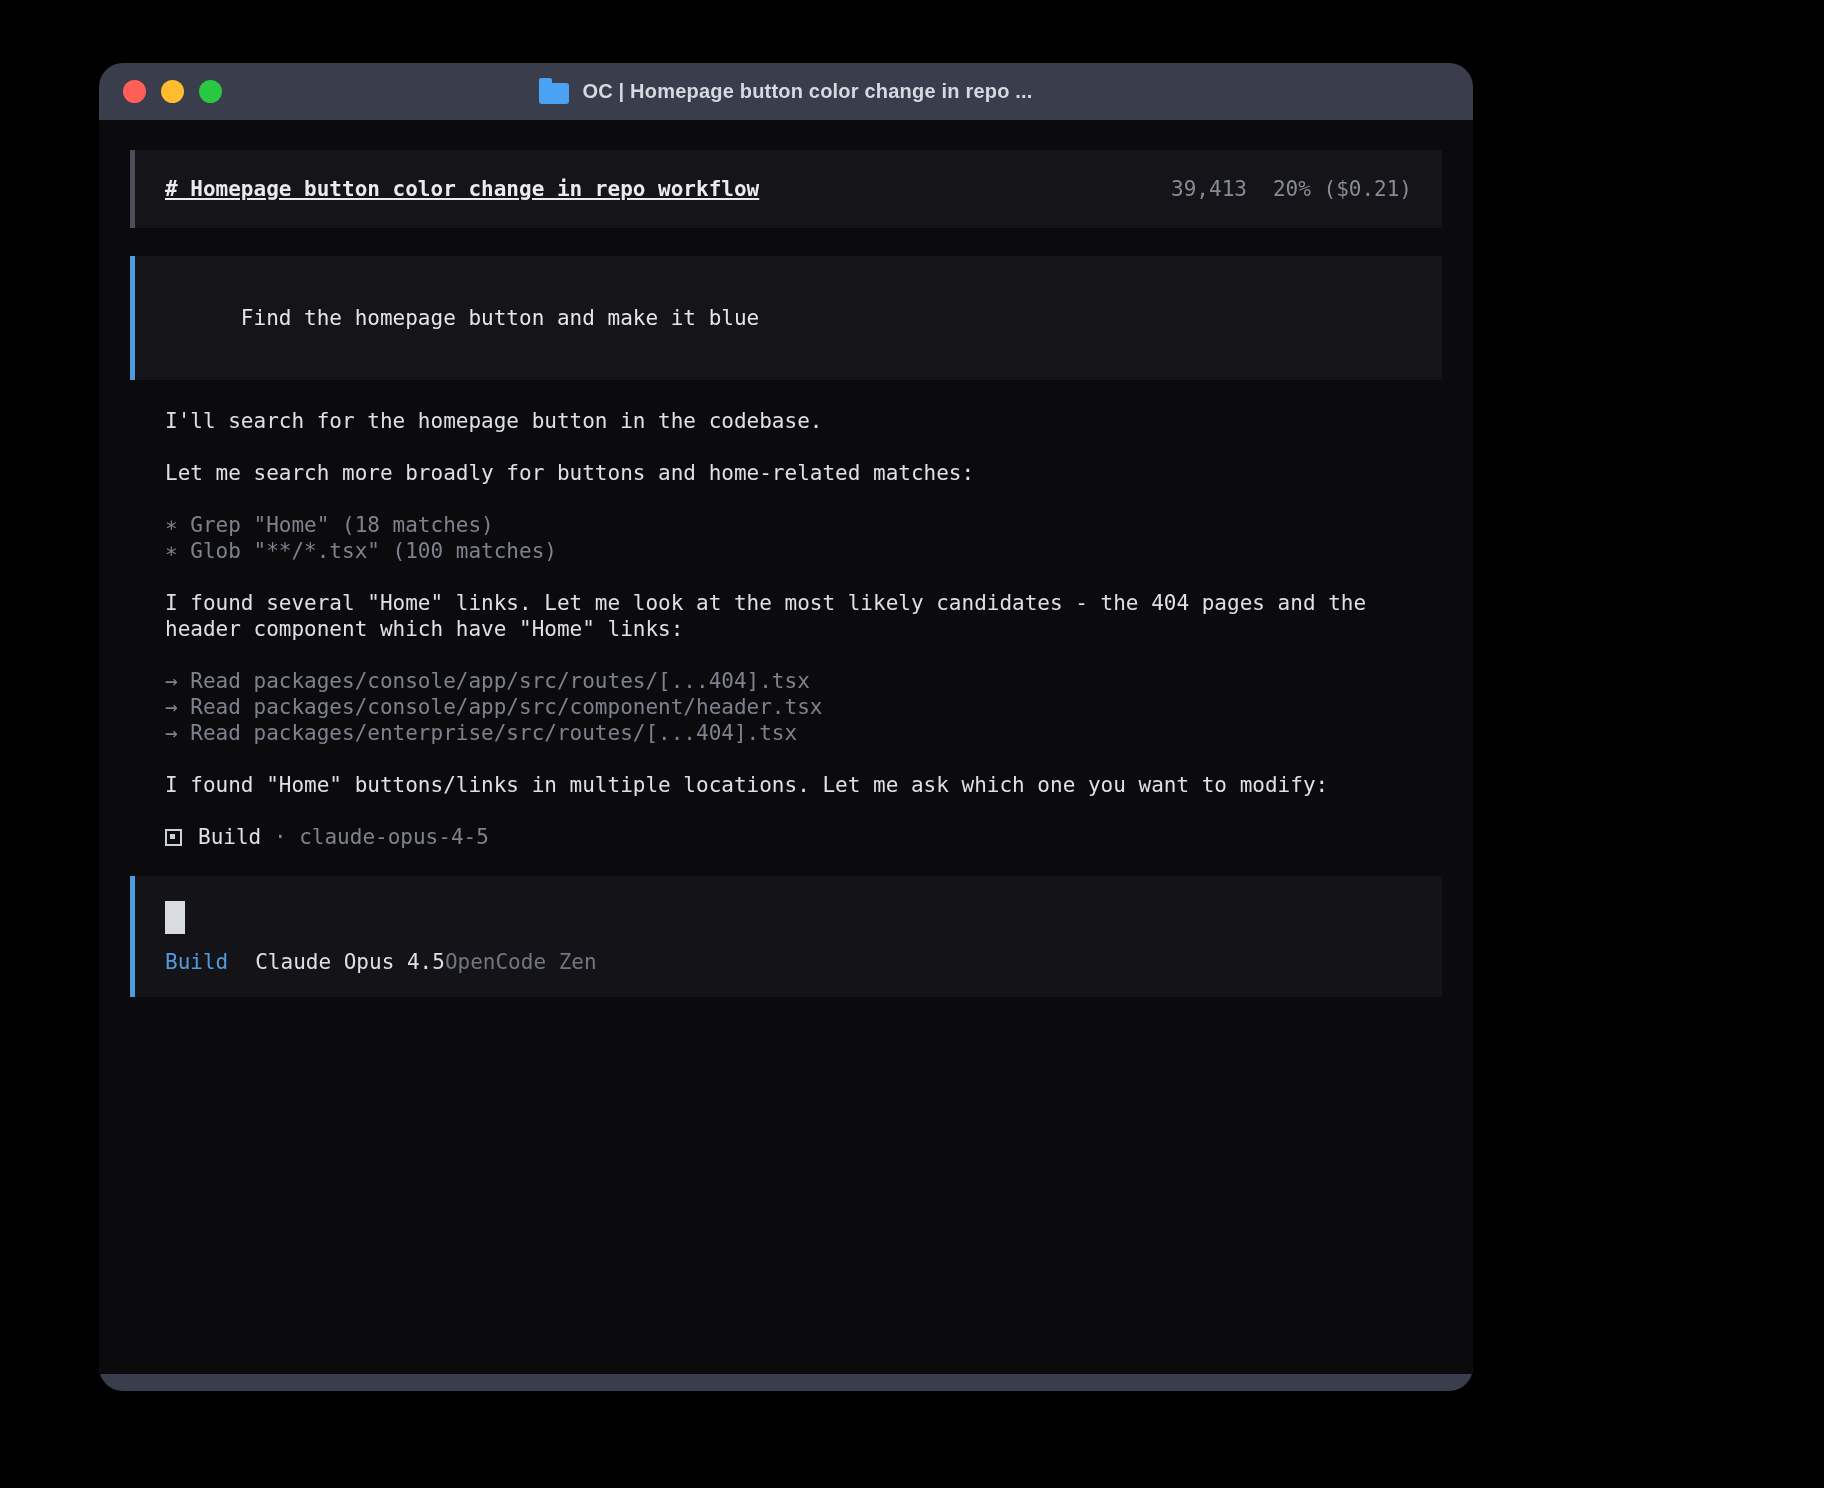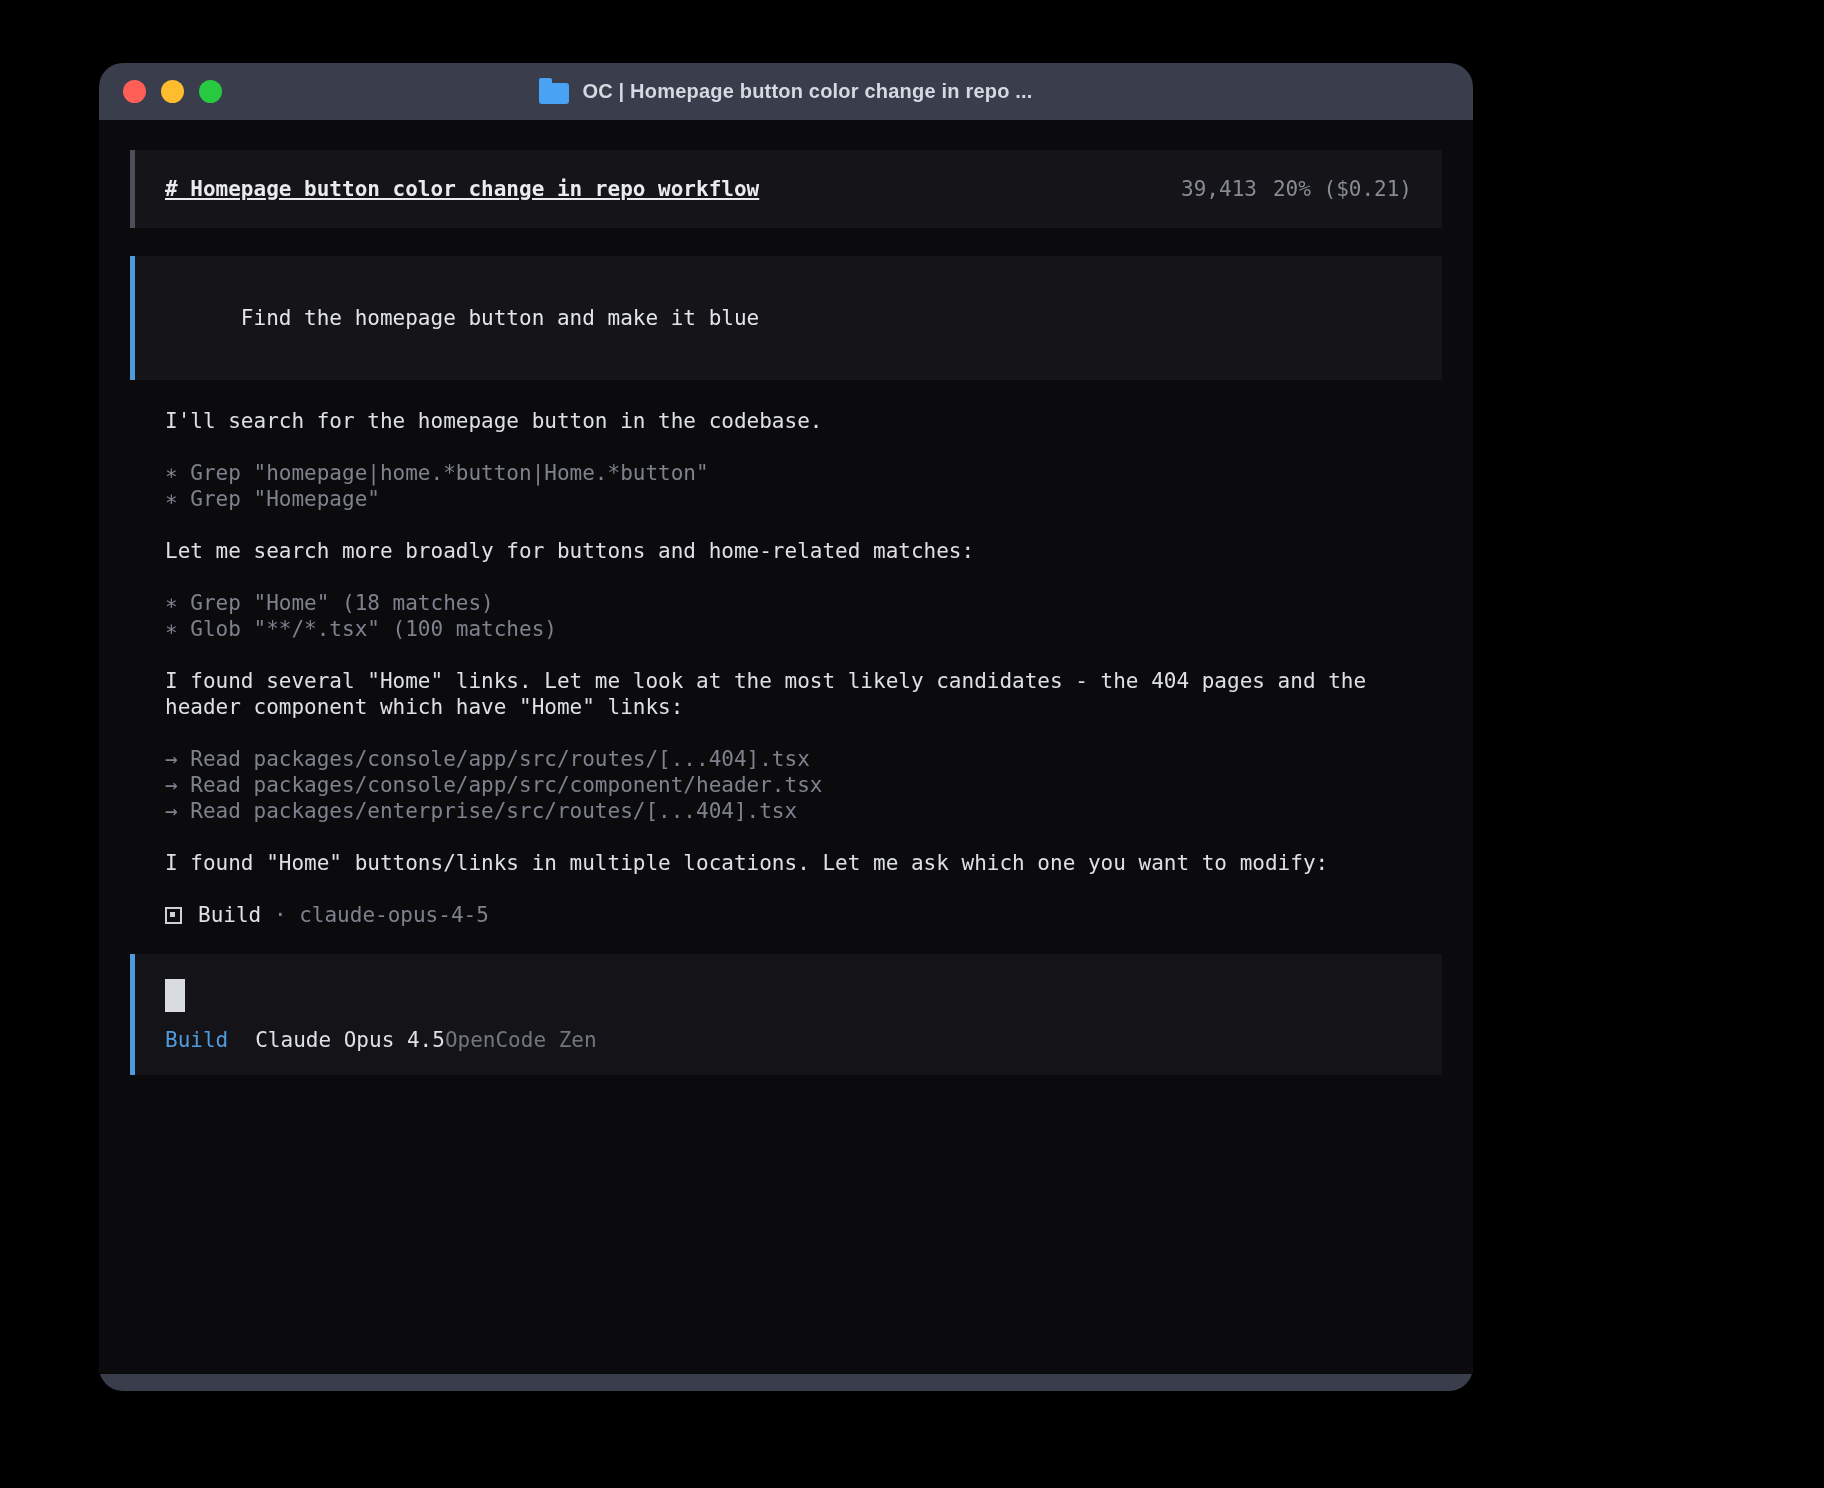--- a/index.html
+++ b/index.html
@@ -62,21 +62,21 @@
   .panel { background:#151519; border-left:5px solid #4c4f5a; box-sizing:border-box; }
 
   .header-panel {
     margin-top:30px; height:78px;
     display:flex; align-items:center; justify-content:space-between;
     padding:0 30px;
   }
   .header-title {
     font-weight:bold; font-size:21px; color:#e9ebee; white-space:pre;text-decoration:underline;
   }
-  .header-stats { font-size:21px; color:#868b95; display:flex; gap:16px; white-space:pre;text-align:center; }
+  .header-stats { font-size:21px; color:#868b95; display:flex; gap:26px; white-space:pre;text-align:center; }
 
   .user-panel {
     margin-top:28px;
     border-left-color:#519bdd;
     padding:23px 30px;
     font-size:21px; line-height:26px; color:#e2e5e9;
     white-space:pre;
   }
 
   
@@ -144,24 +144,20 @@
 
     <div class="panel user-panel">
       <span>Find the homepage button and make it blue</span>
     </div>
 
     <div class="transcript">
         <div class="para">
           <div class="line fg">I'll search for the homepage button in the codebase.</div>
         </div>
         <div class="para">
-          <div class="line dim">∗ Grep "homepage|home.*button|Home.*button"</div>
-          <div class="line dim">∗ Grep "Homepage"</div>
-        </div>
-        <div class="para">
           <div class="line fg">Let me search more broadly for buttons and home-related matches:</div>
         </div>
         <div class="para">
           <div class="line dim">∗ Grep "Home" (18 matches)</div>
           <div class="line dim">∗ Glob "**/*.tsx" (100 matches)</div>
         </div>
         <div class="para">
           <div class="line fg">I found several "Home" links. Let me look at the most likely candidates - the 404 pages and the header component which have "Home" links:</div>
         </div>
         <div class="para">

